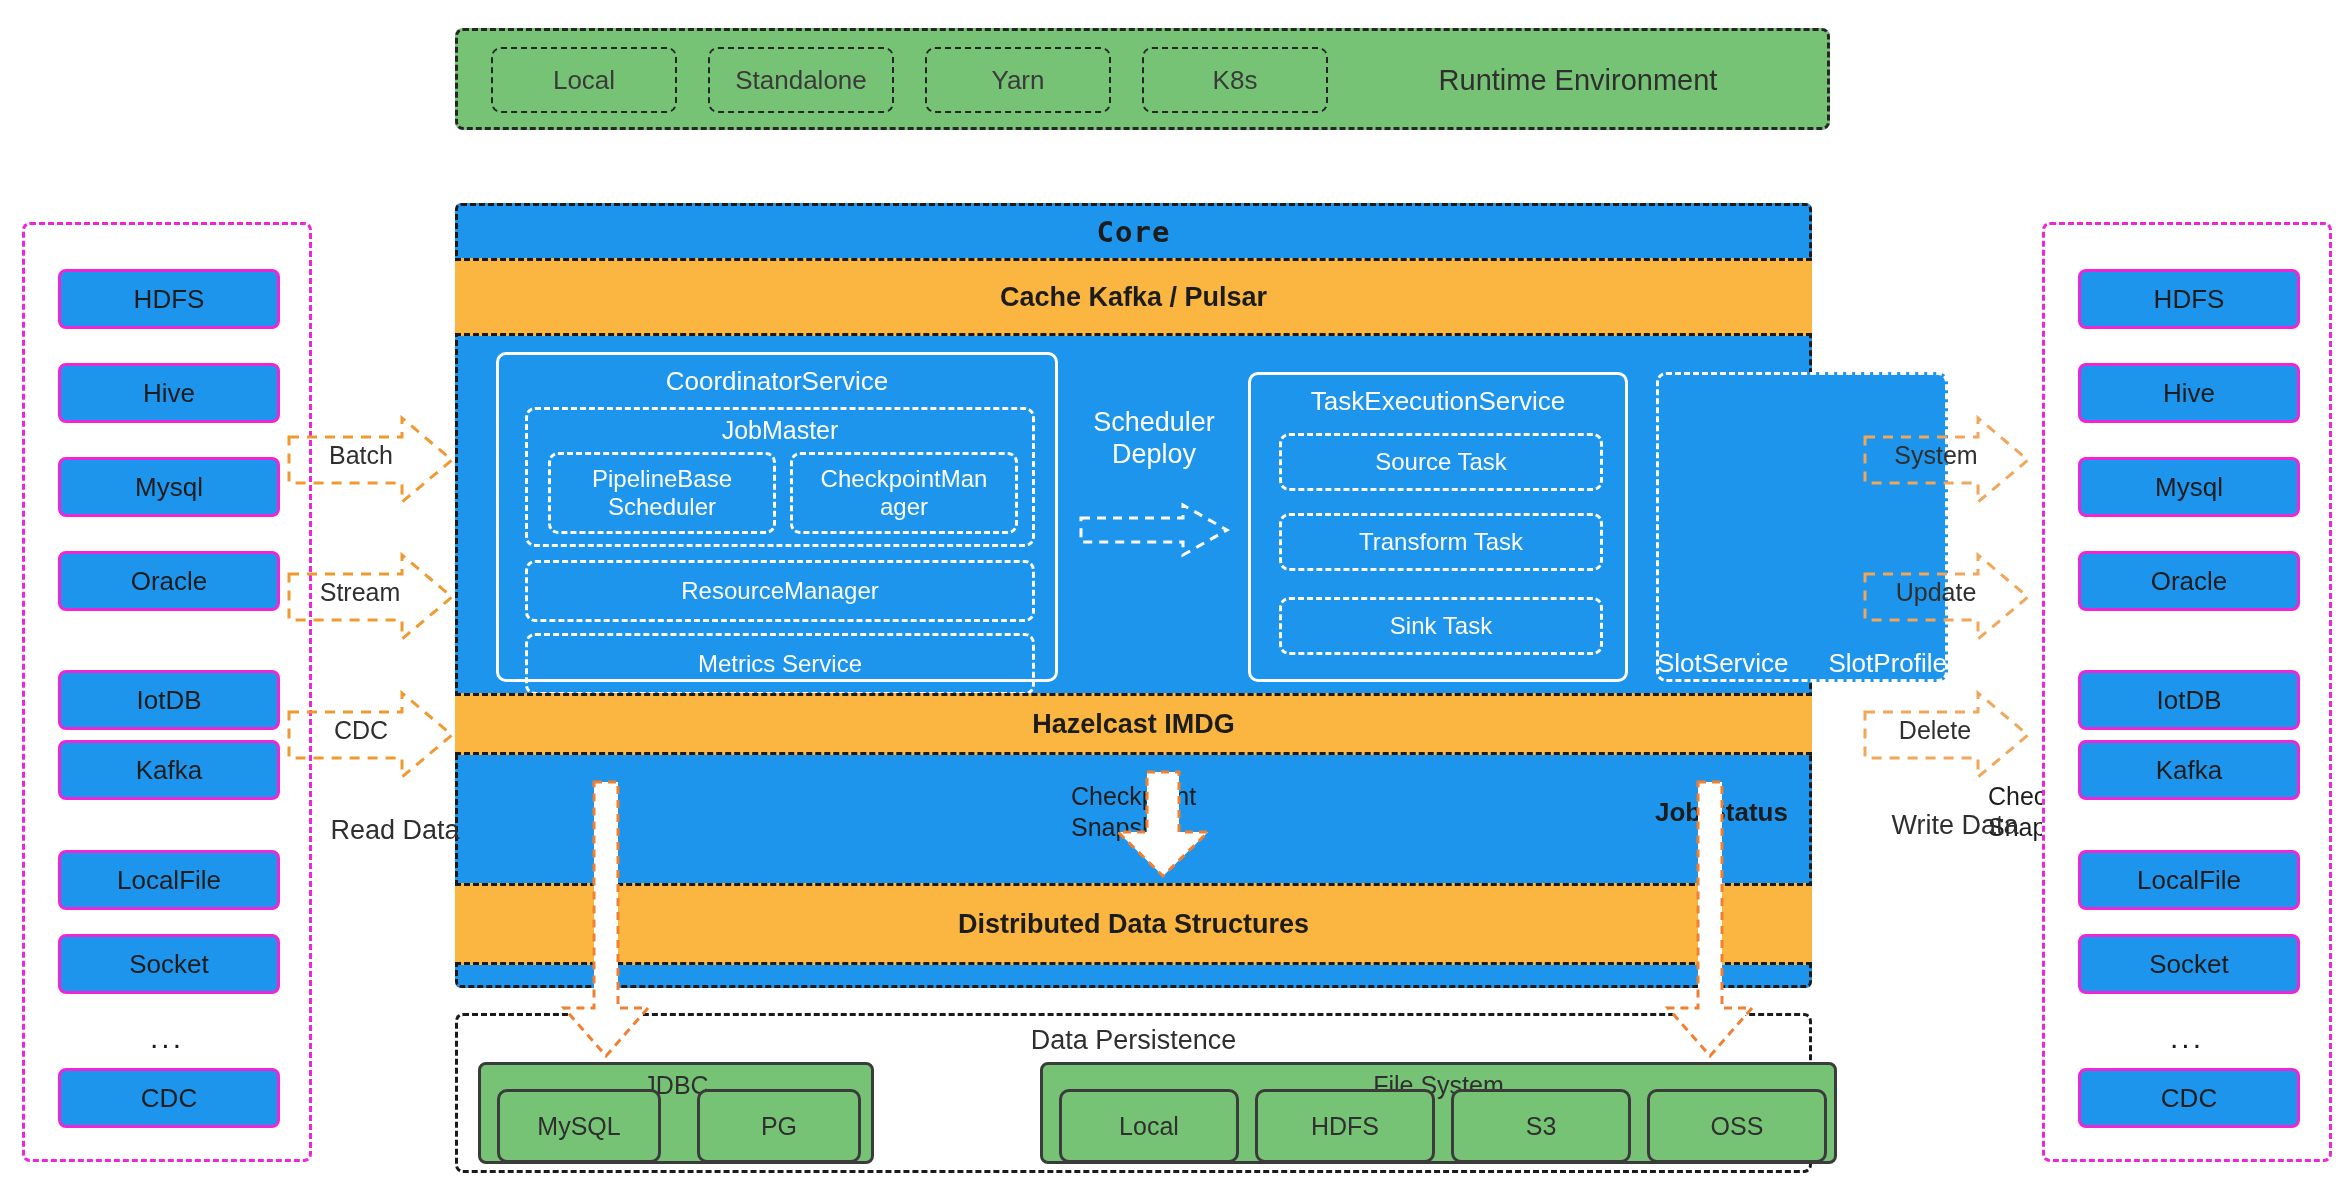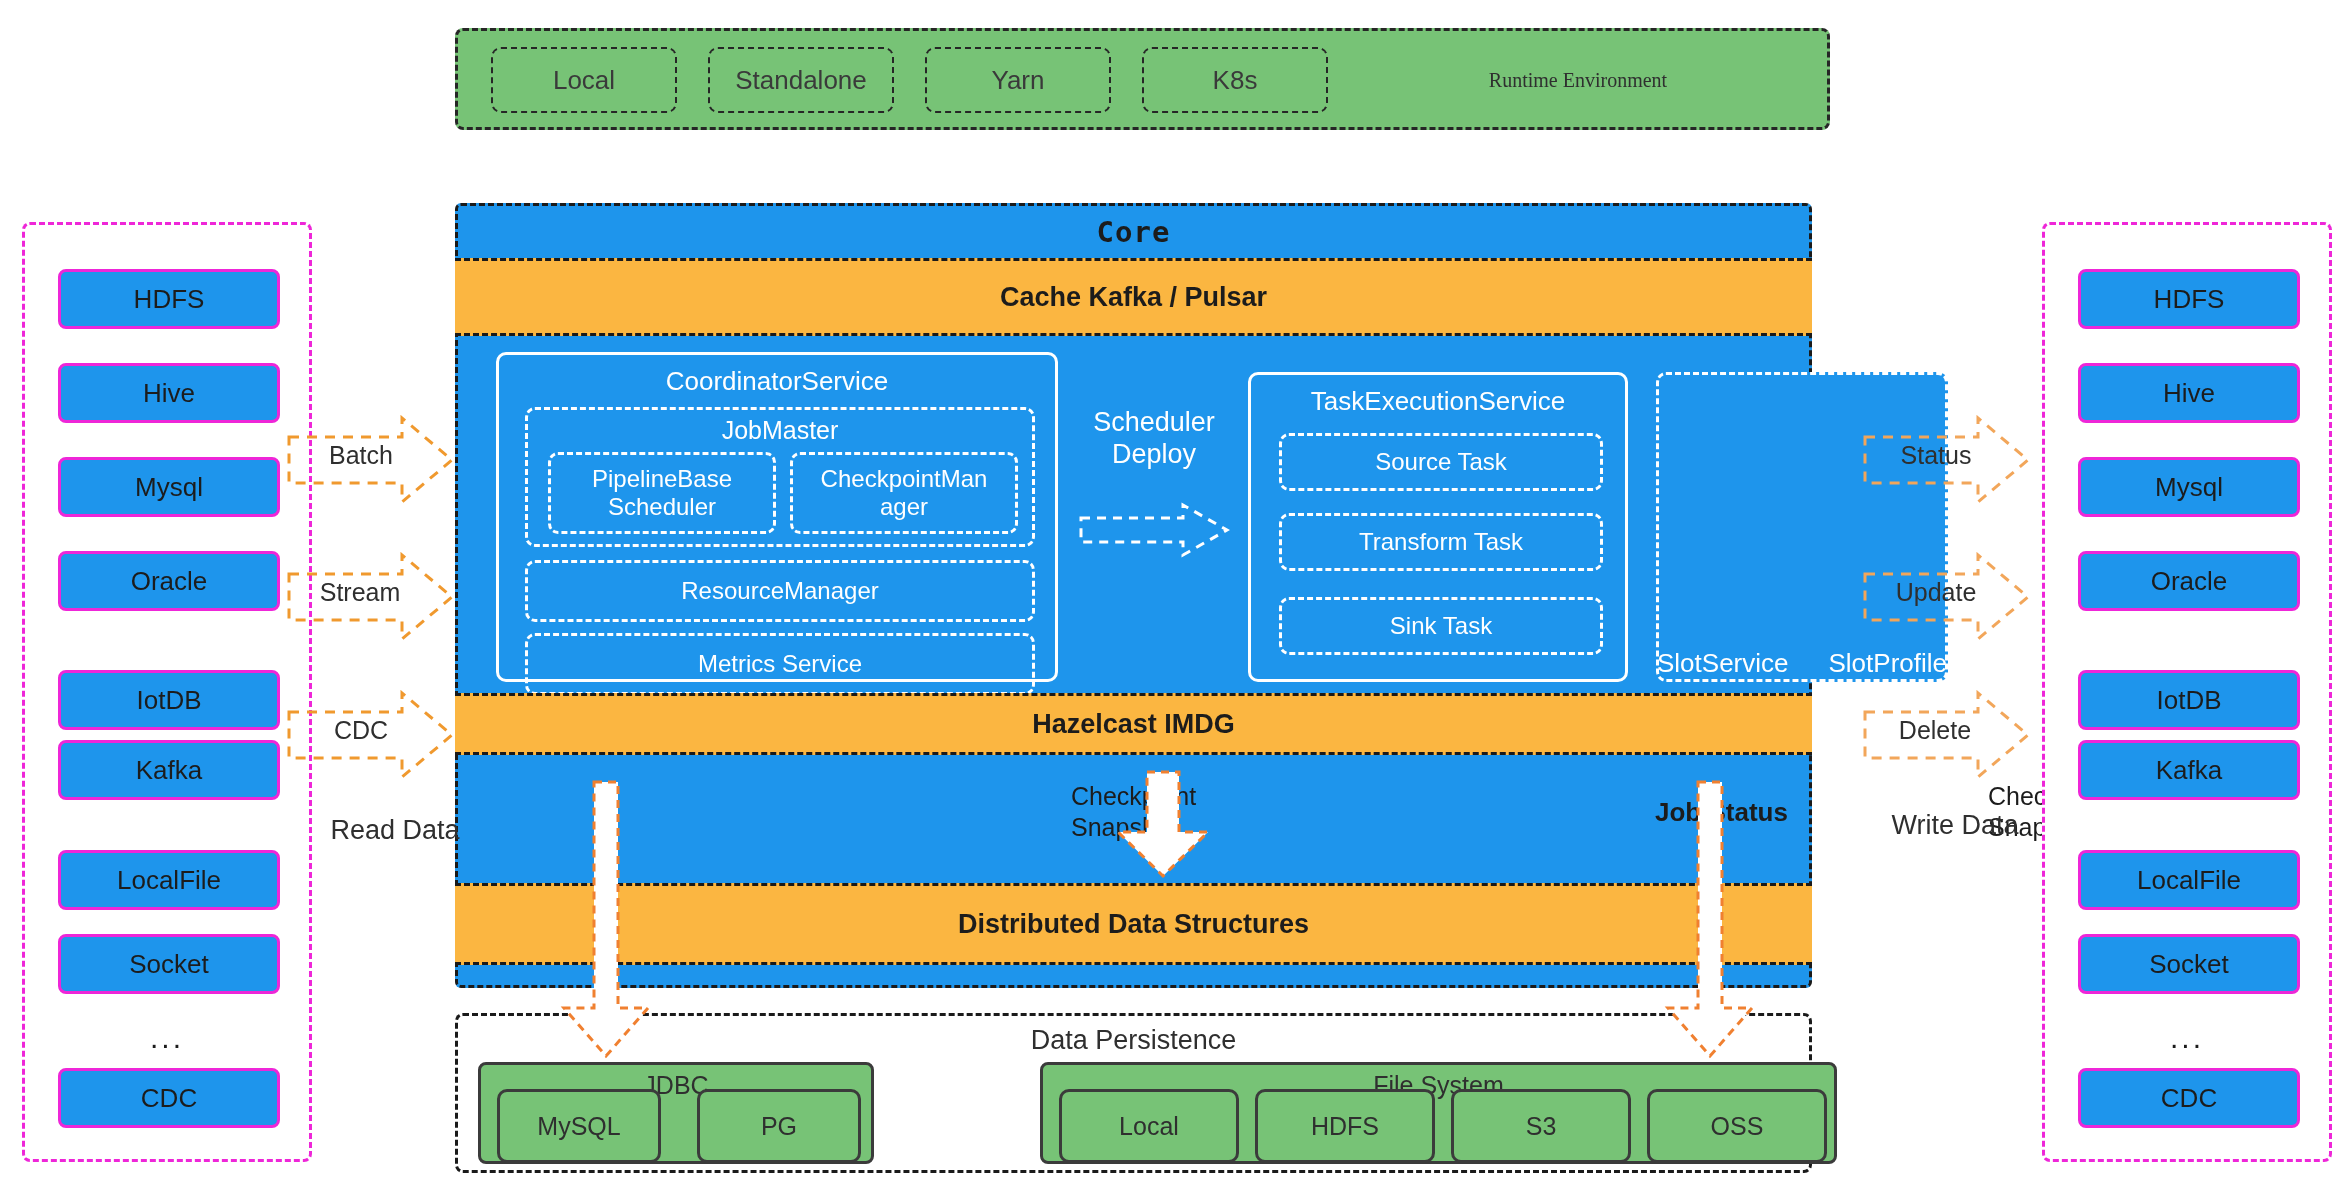--- a/index.html
+++ b/index.html
@@ -13,21 +13,21 @@
 
   
   #runtime-env{
     left:455px;top:28px;width:1375px;height:102px;
     background:#77c376;border:3px dashed #262626;border-radius:8px;
   }
   .rt-chip{
     height:66px;border:2px dashed #262626;border-radius:10px;
     background:#77c376;font-size:26px;color:#3a3a3a;
   }
-  #rt-label{font-size:20px;color:#2f2f2f;font-family:Liberation Serif, serif;}
+  #rt-label{font-size:29px;color:#2f2f2f;}
 
   
   #core-box{
     left:455px;top:203px;width:1357px;height:785px;
     background:#1e95ec;border:3px dashed #1a1a1a;border-radius:6px;
   }
   #core-title{
     left:0;top:0;width:100%;height:52px;
     font-size:29px;font-weight:bold;color:#1c1c1c;
     font-family:"DejaVu Sans Mono","Liberation Mono",monospace;
@@ -318,21 +318,21 @@
     </div>
   <div class="abs ctr dots" style="top:793px;">...</div>
   <div class="abs ctr conn" style="top:843px;">
       <span>CDC</span>
     </div>
 </div>
 
 <svg class="abs" style="left:1862px;top:415px;width:170px;height:90px;" viewBox="0 0 170 90">
   <path d="M3 22 L116 22 L116 3 L166 45 L116 87 L116 68 L3 68 Z" fill="none" stroke="#f2a65a" stroke-width="3" stroke-dasharray="10,8"></path>
 </svg>
-<div class="abs ctr flow-label" style="left:1876px;top:437px;width:120px;height:36px;">Status</div>
+<div class="abs ctr flow-label" style="left:1876px;top:437px;width:120px;height:36px;">System</div>
 
 <svg class="abs" style="left:1862px;top:552px;width:170px;height:90px;" viewBox="0 0 170 90">
   <path d="M3 22 L116 22 L116 3 L166 45 L116 87 L116 68 L3 68 Z" fill="none" stroke="#f2a65a" stroke-width="3" stroke-dasharray="10,8"></path>
 </svg>
 <div class="abs ctr flow-label" style="left:1872px;top:574px;width:128px;height:36px;">Update</div>
 
 <svg class="abs" style="left:1862px;top:690px;width:170px;height:90px;" viewBox="0 0 170 90">
   <path d="M3 22 L116 22 L116 3 L166 45 L116 87 L116 68 L3 68 Z" fill="none" stroke="#f2a65a" stroke-width="3" stroke-dasharray="10,8"></path>
 </svg>
 <div class="abs ctr flow-label" style="left:1872px;top:712px;width:126px;height:36px;">Delete</div>

